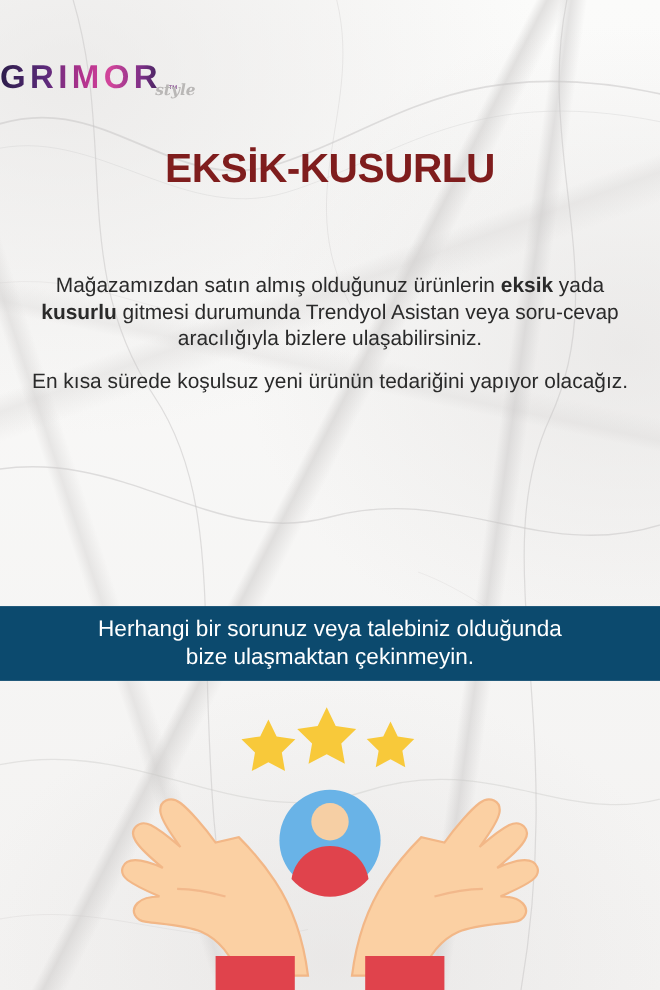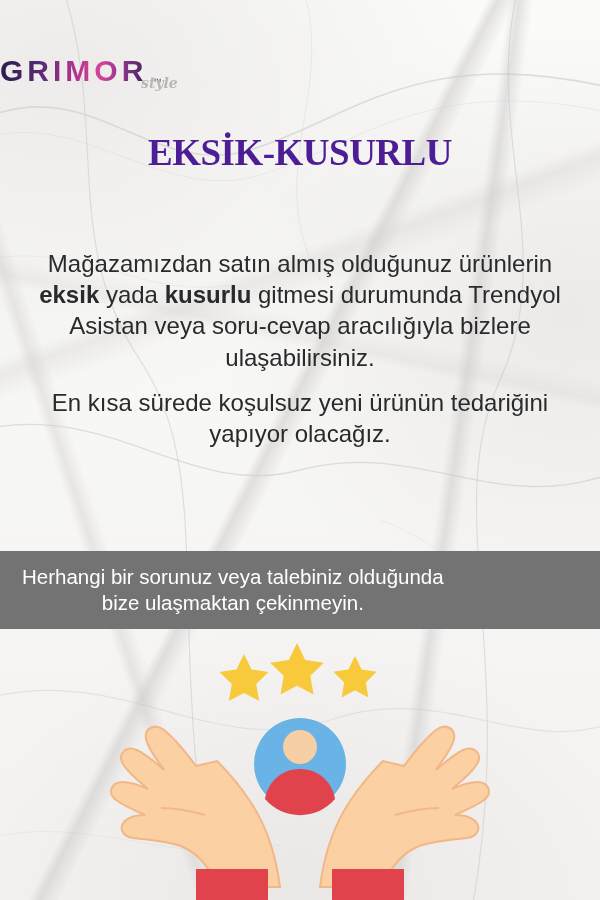--- a/index.html
+++ b/index.html
@@ -81,50 +81,49 @@
   
   .headline {
     position: absolute;
     top: 132px;
     left: 0;
     width: 100%;
     text-align: center;
     font-weight: bold;
     font-size: 37px;
     line-height: 1.12;
-    color: #4c1d95;
+    color: #7f1d1d;
     letter-spacing: -0.5px;
-    font-family: Liberation Serif, serif;
   }
 
   
   .body-text {
     position: absolute;
     top: 248px;
     left: 26px;
     width: 548px;
     text-align: center;
-    font-size: 24px;
+    font-size: 19px;
     line-height: 1.30;
     color: #2a2a2a;
   }
   .body-text p + p { margin-top: 14px; }
   .body-text b { font-weight: bold; }
 
   
   .banner {
     position: absolute;
     left: 0;
     top: 551px;
     width: 100%;
-    height: 78px;
-    background: #737373;
+    height: 68px;
+    background: #0c4a6e;
     display: flex;
     align-items: center;
-    justify-content: flex-start;
+    justify-content: center;
     padding: 0 22px;
   }
   .banner-text {
     text-align: center;
     color: #ffffff;
     font-size: 20.5px;
     line-height: 1.28;
   }
 
   

